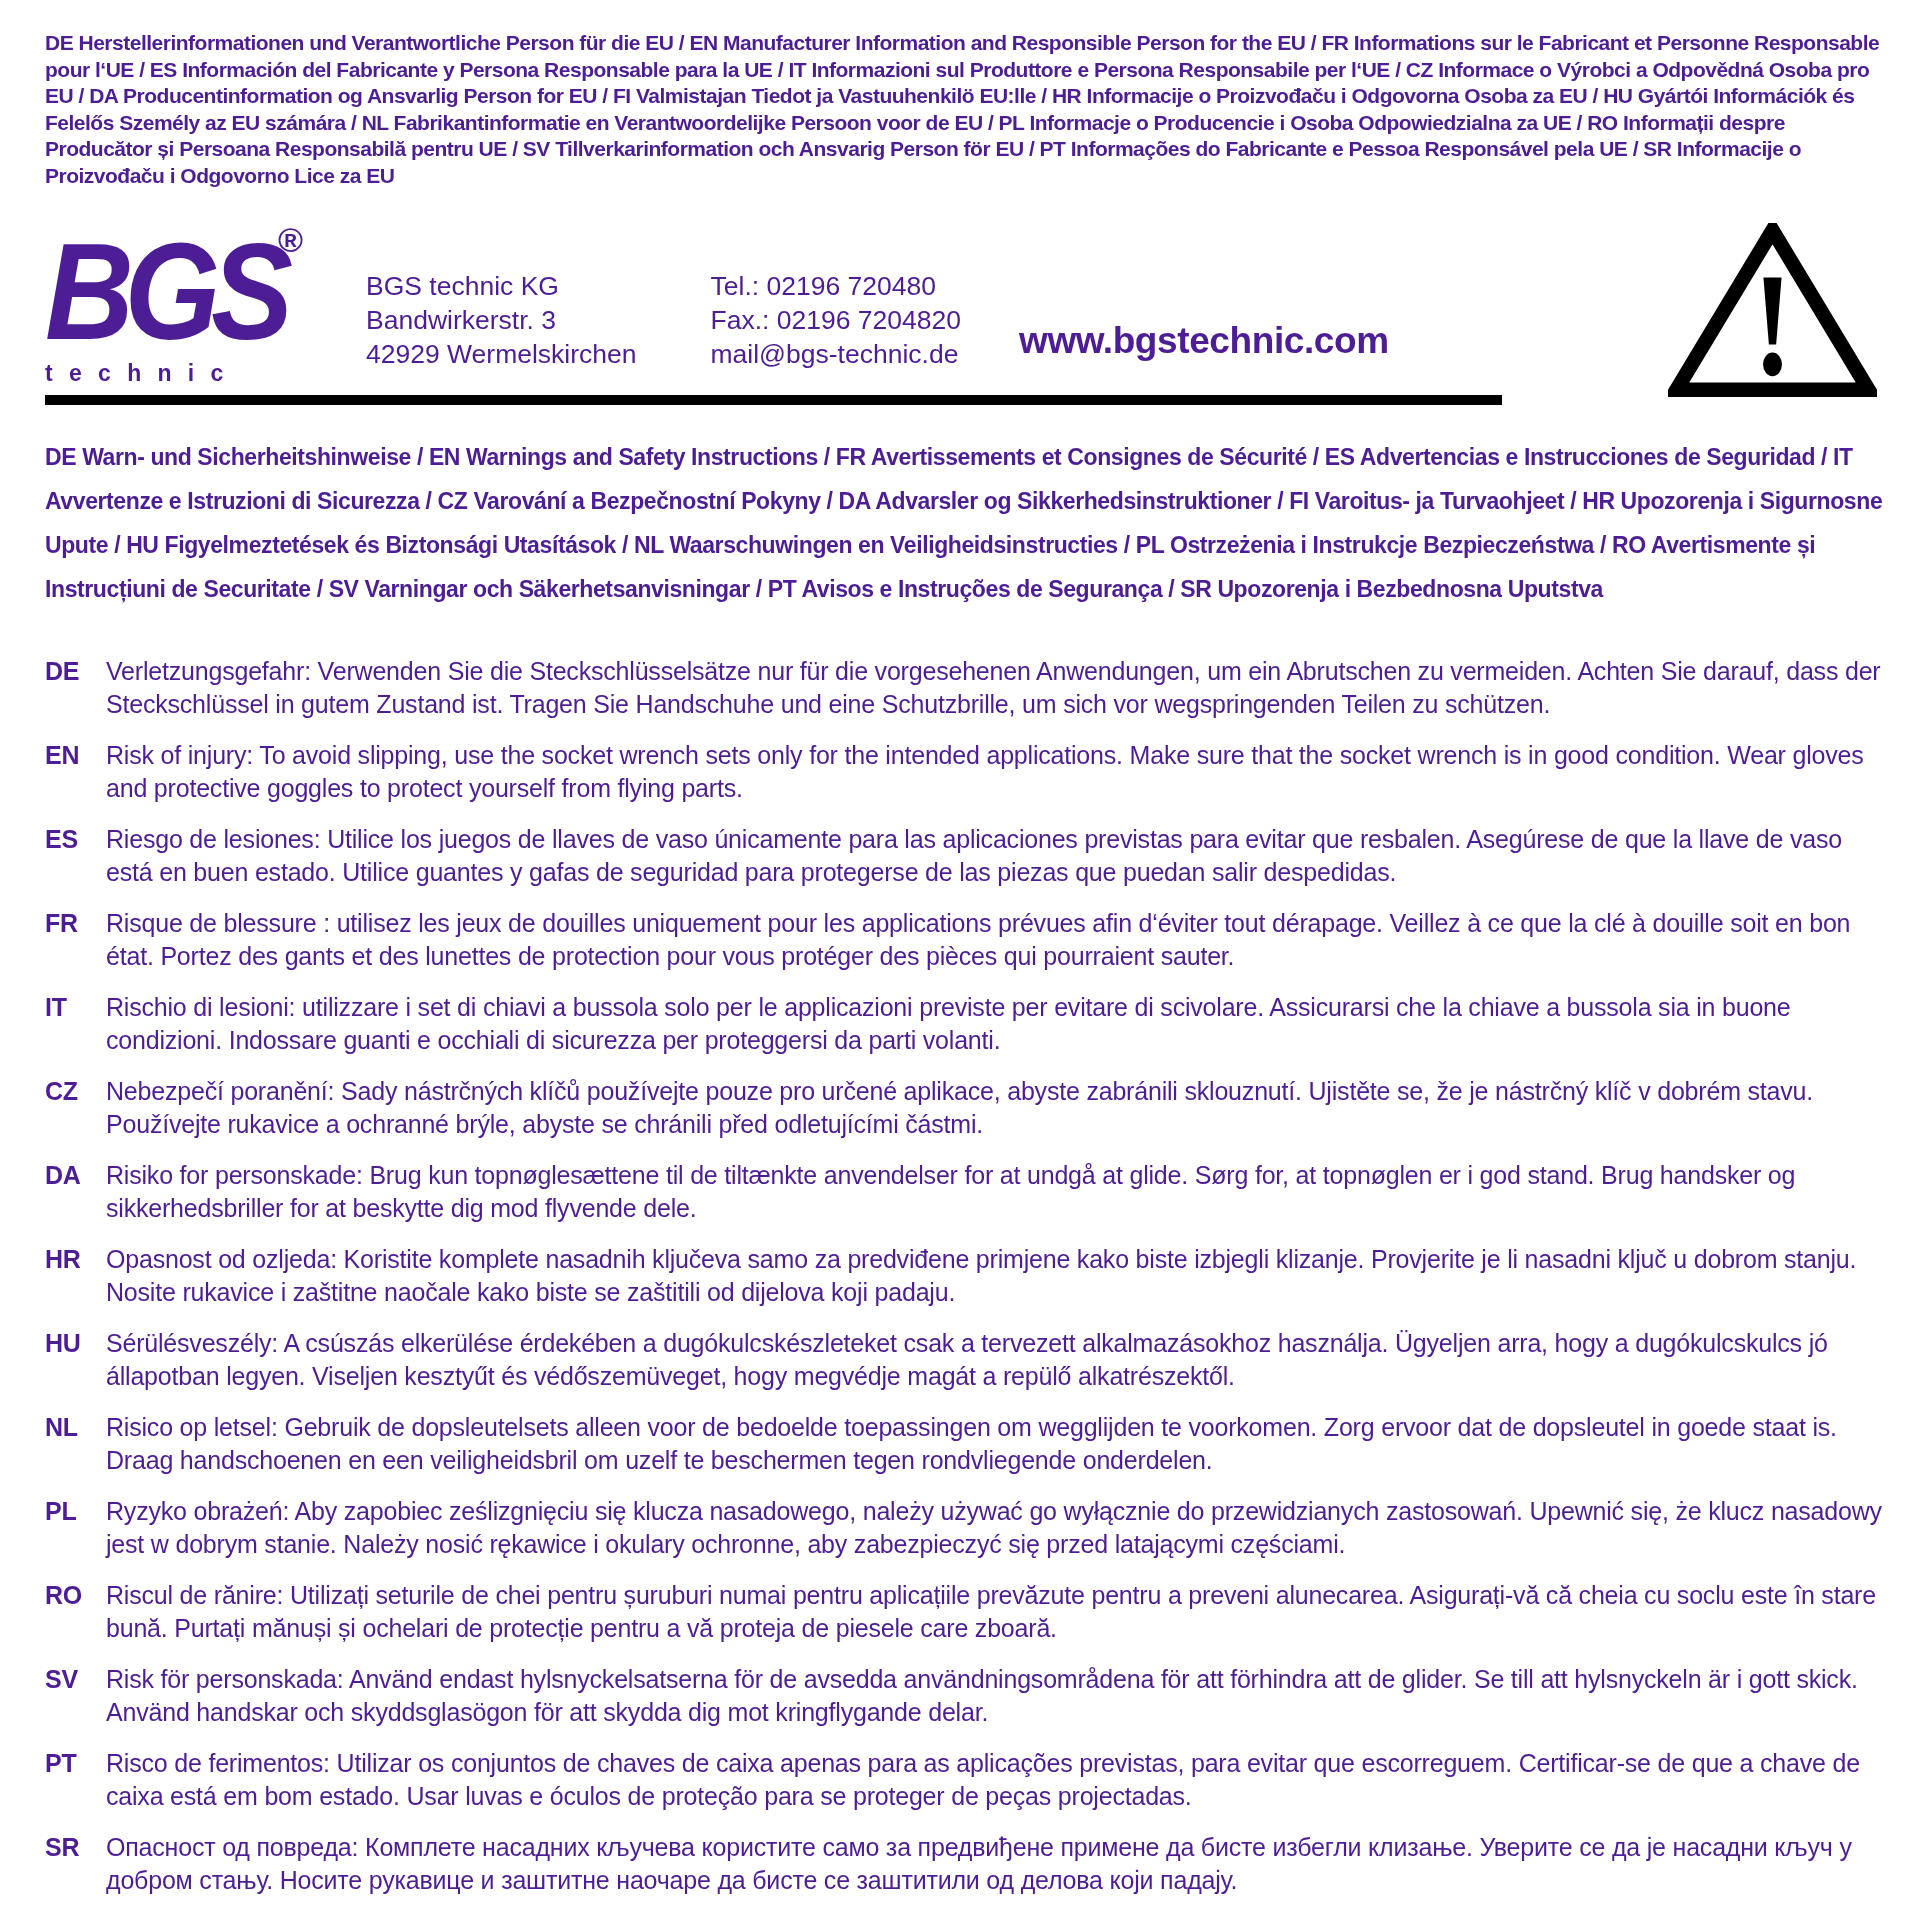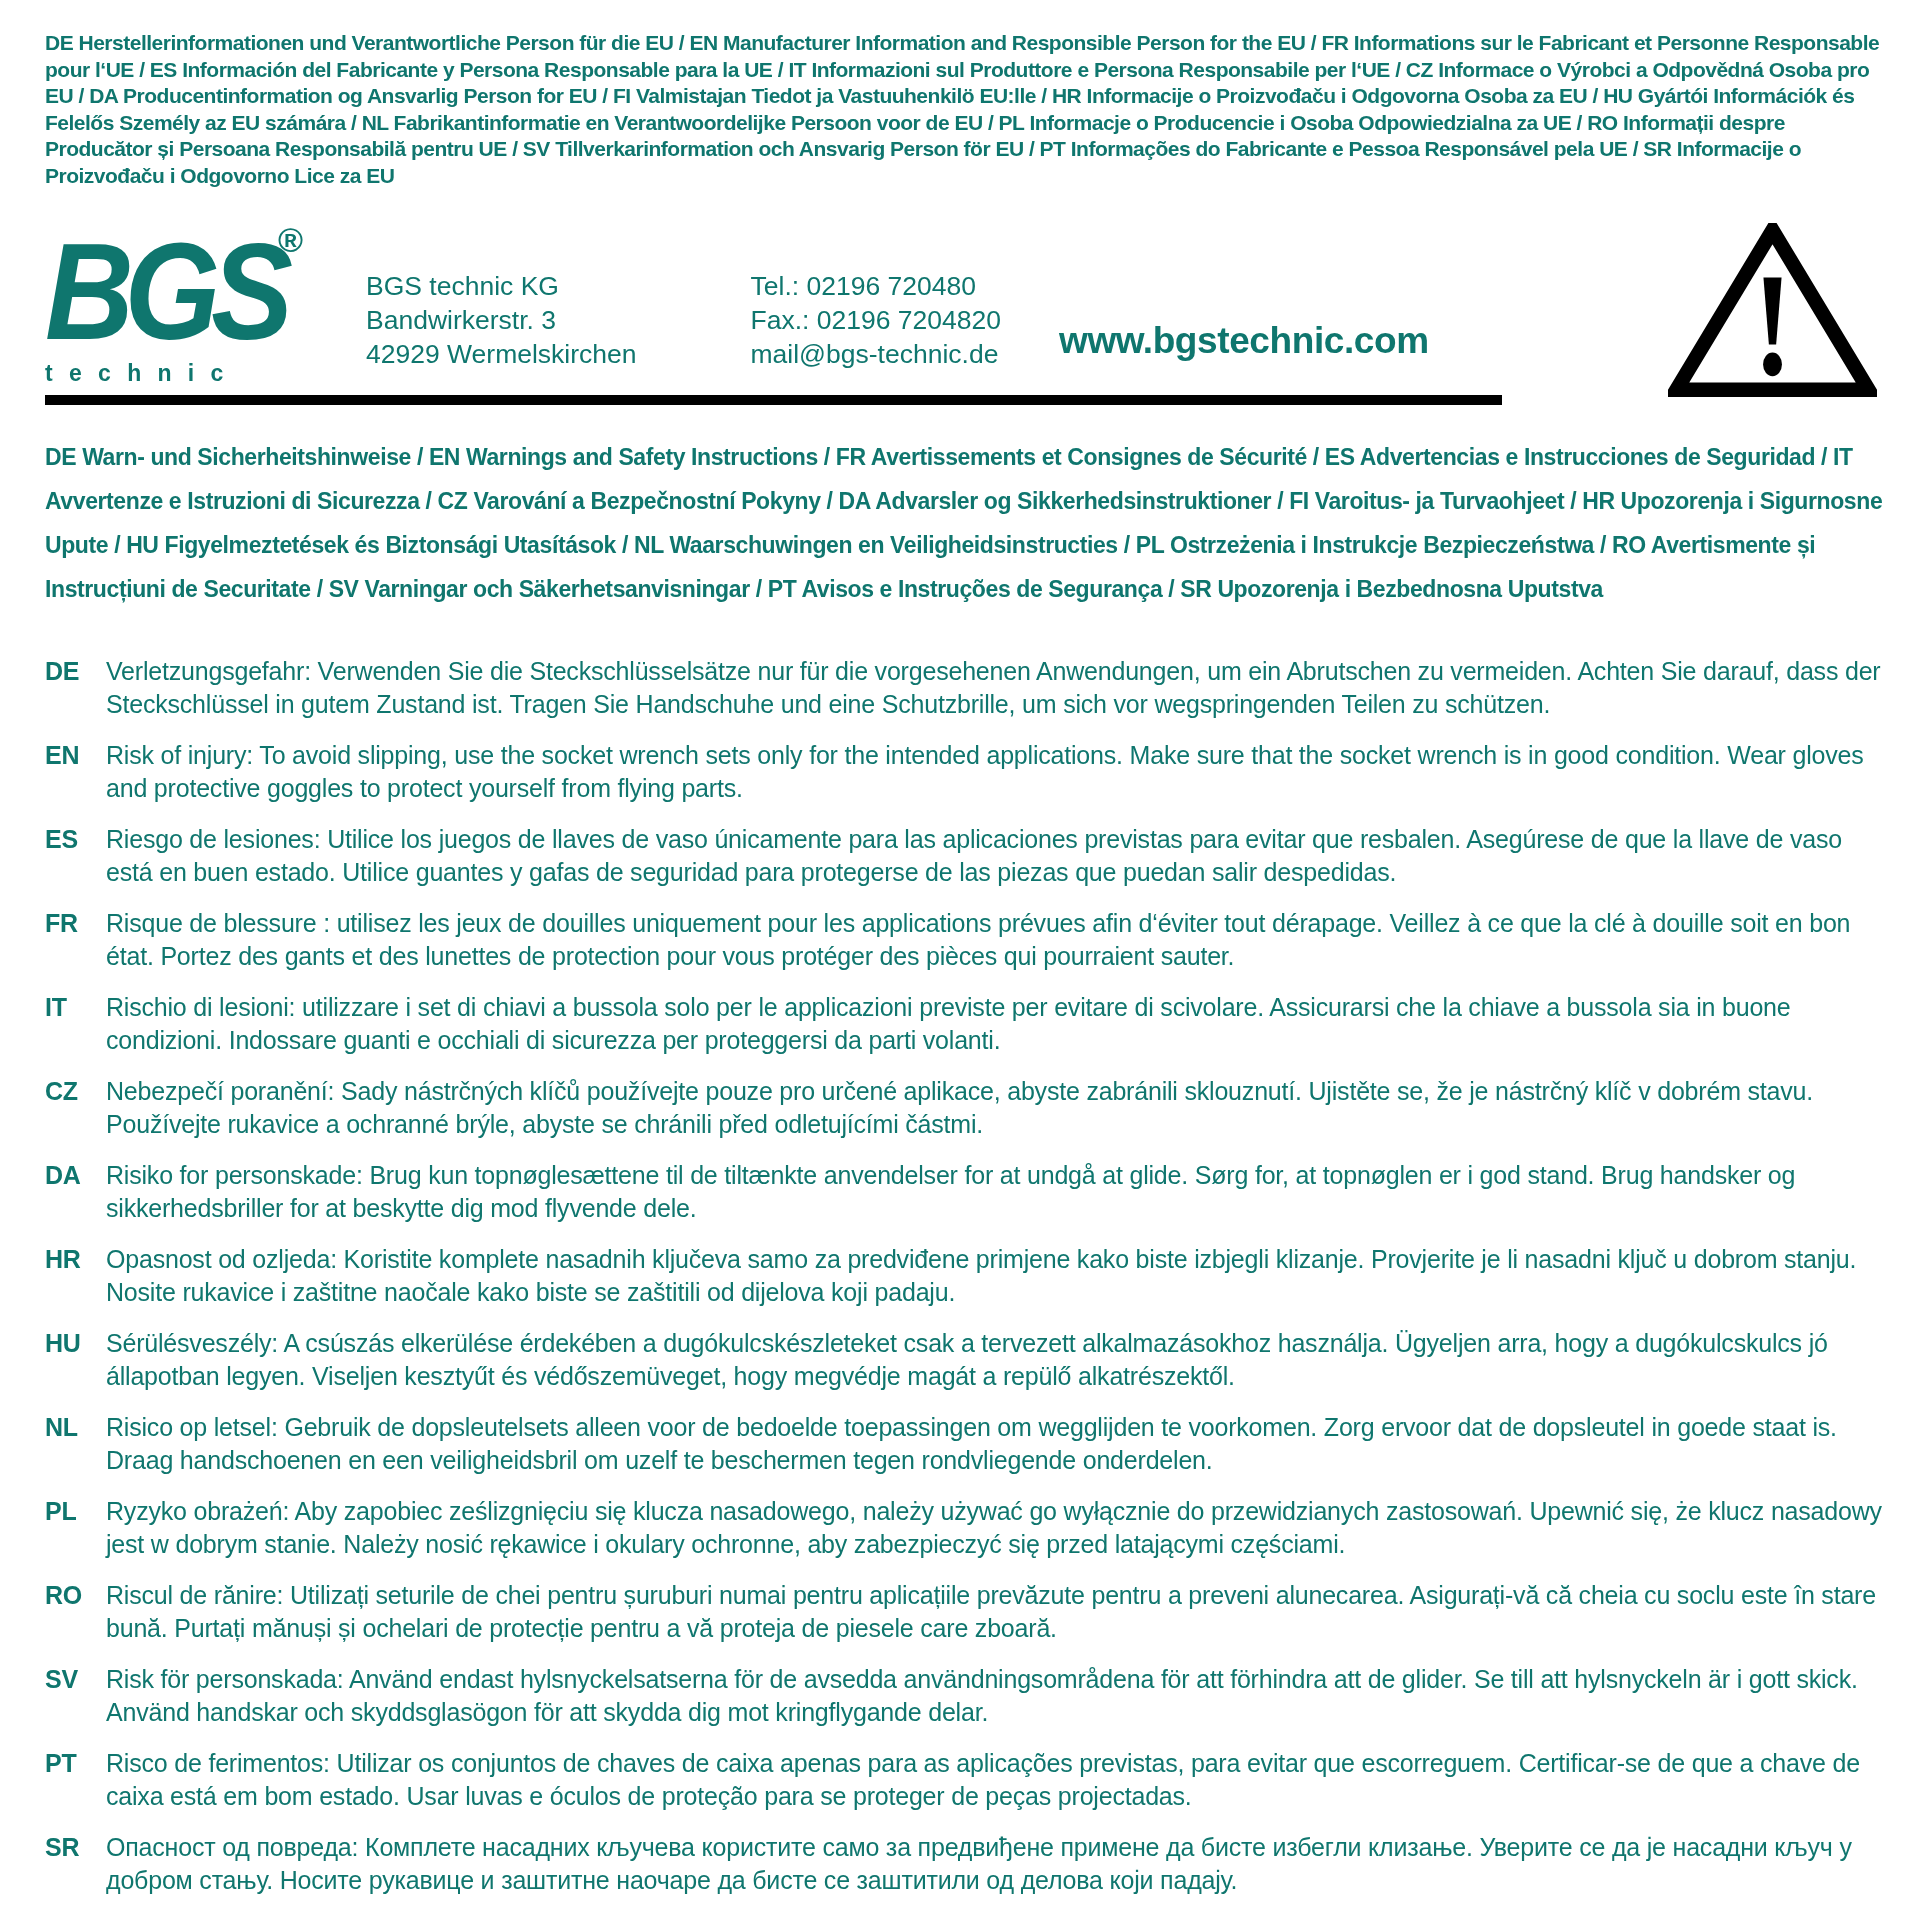--- a/index.html
+++ b/index.html
@@ -3,21 +3,21 @@
 <meta charset="utf-8">
 <style>
   html, body { margin: 0; padding: 0; background: #ffffff; }
   .page {
     position: relative;
     width: 1930px;
     height: 1930px;
     box-sizing: border-box;
     padding: 30px 45px 16px 45px;
     background: #ffffff;
-    color: #0f766e;
+    color: #4c1d95;
     font-family: "Liberation Sans", sans-serif;
     overflow: hidden;
   }
 
   
   .top-header {
     font-weight: bold;
     font-size: 21px;
     line-height: 26.5px;
     letter-spacing: -0.5px;
@@ -58,21 +58,21 @@
     white-space: nowrap;
   }
   .address-block {
     margin-left: 47px;
     margin-top: 31px;
     font-size: 26.5px;
     line-height: 34px;
     white-space: nowrap;
   }
   .contact-block {
-    margin-left: 114px;
+    margin-left: 74px;
     margin-top: 31px;
     font-size: 26.5px;
     line-height: 34px;
     white-space: nowrap;
   }
   .website {
     margin-left: 58px;
     align-self: flex-end;
     margin-bottom: 33px;
     font-size: 37px;

